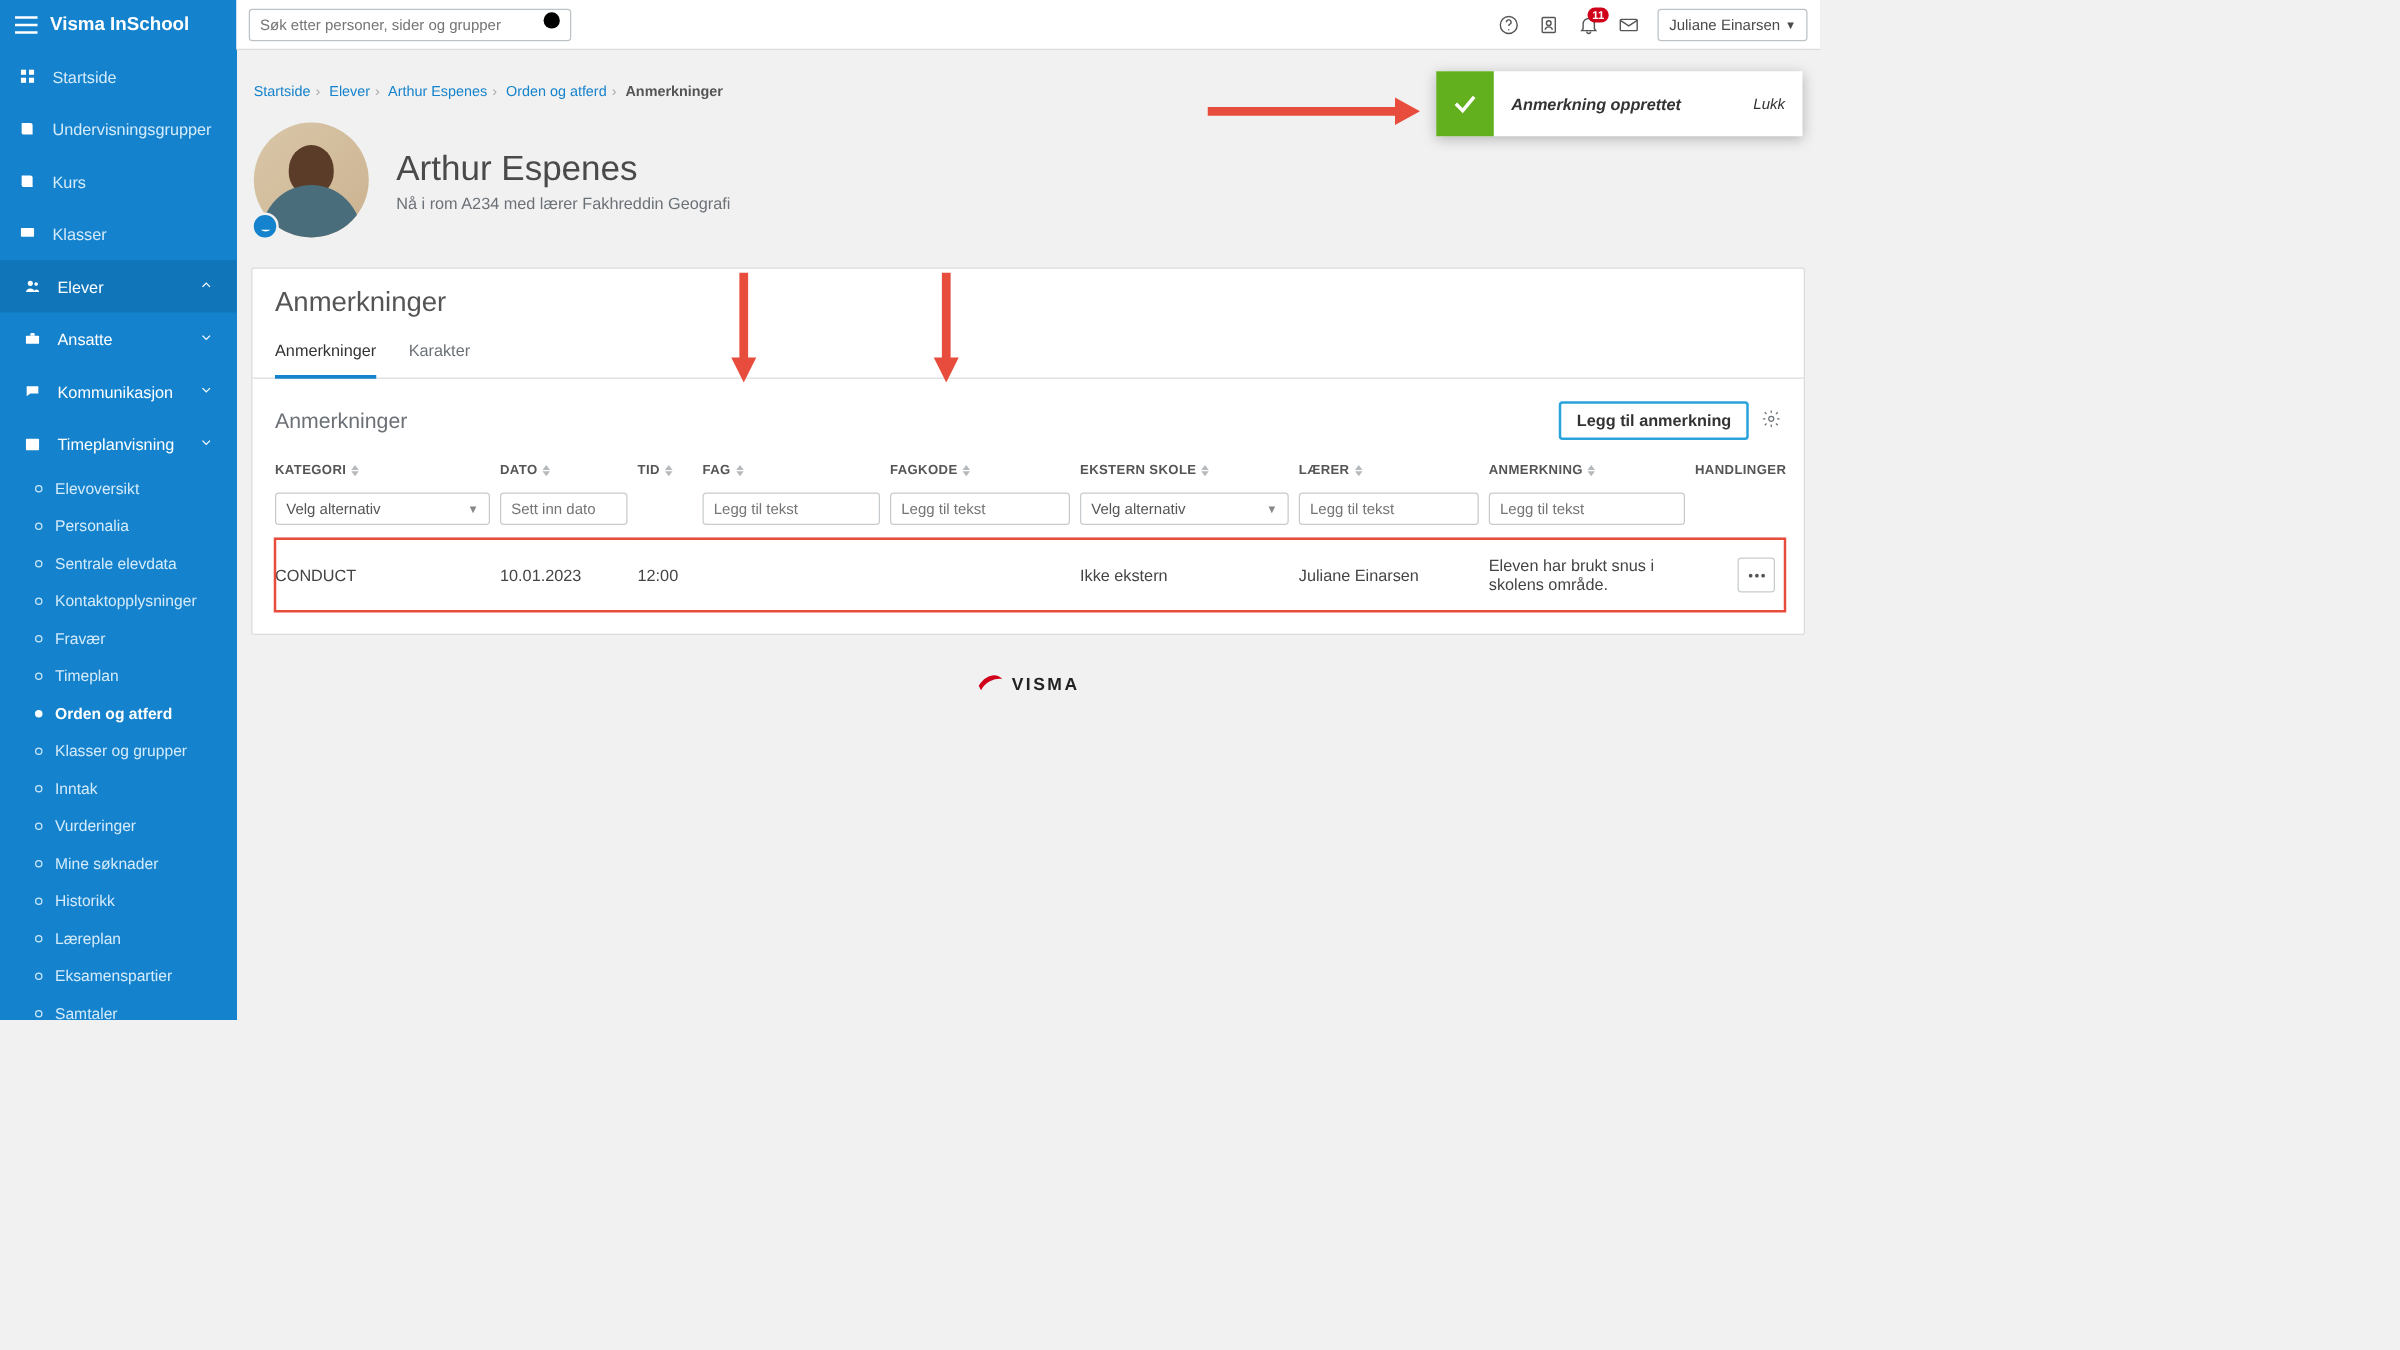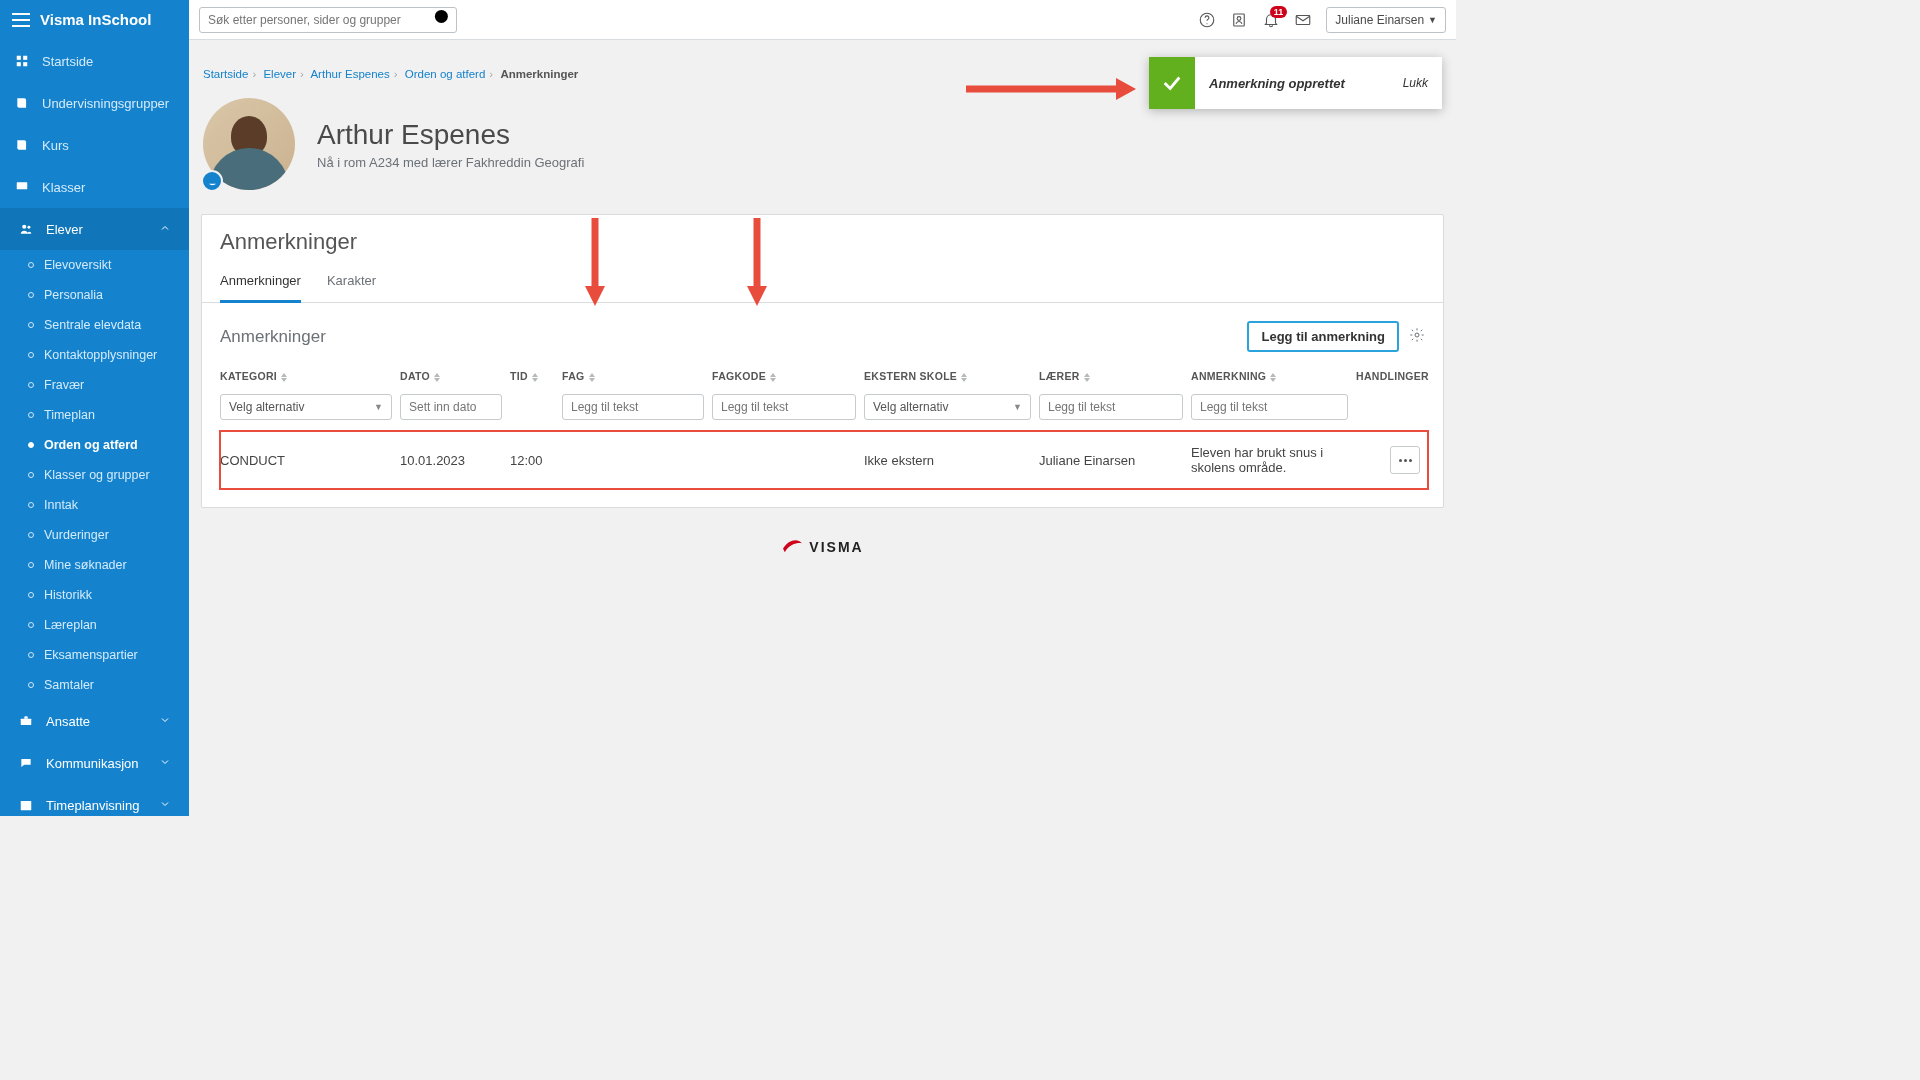--- a/index.html
+++ b/index.html
@@ -235,82 +235,20 @@
           <circle cx="17" cy="9" r="2.5"></circle>
           <path d="M3 20c0-3 3-5 6-5s6 2 6 5"></path>
           <path d="M14 20c0-2 1.5-3.5 3.5-3.5S21 18 21 20"></path>
         </svg>
       </span>
     <span>Elever</span>
     <span class="chev"><svg viewBox="0 0 24 24">
           <polyline points="6 15 12 9 18 15"></polyline>
         </svg></span>
   </div>
-  <div id="sb-sub">
-      <div class="sb-sub ">
-      <span class="dot"></span>
-      <span>Elevoversikt</span>
-    </div>
-      <div class="sb-sub ">
-      <span class="dot"></span>
-      <span>Personalia</span>
-    </div>
-      <div class="sb-sub ">
-      <span class="dot"></span>
-      <span>Sentrale elevdata</span>
-    </div>
-      <div class="sb-sub ">
-      <span class="dot"></span>
-      <span>Kontaktopplysninger</span>
-    </div>
-      <div class="sb-sub ">
-      <span class="dot"></span>
-      <span>Fravær</span>
-    </div>
-      <div class="sb-sub ">
-      <span class="dot"></span>
-      <span>Timeplan</span>
-    </div>
-      <div class="sb-sub active">
-      <span class="dot"></span>
-      <span>Orden og atferd</span>
-    </div>
-      <div class="sb-sub ">
-      <span class="dot"></span>
-      <span>Klasser og grupper</span>
-    </div>
-      <div class="sb-sub ">
-      <span class="dot"></span>
-      <span>Inntak</span>
-    </div>
-      <div class="sb-sub ">
-      <span class="dot"></span>
-      <span>Vurderinger</span>
-    </div>
-      <div class="sb-sub ">
-      <span class="dot"></span>
-      <span>Mine søknader</span>
-    </div>
-      <div class="sb-sub ">
-      <span class="dot"></span>
-      <span>Historikk</span>
-    </div>
-      <div class="sb-sub ">
-      <span class="dot"></span>
-      <span>Læreplan</span>
-    </div>
-      <div class="sb-sub ">
-      <span class="dot"></span>
-      <span>Eksamenspartier</span>
-    </div>
-      <div class="sb-sub ">
-      <span class="dot"></span>
-      <span>Samtaler</span>
-    </div>
-    </div>
   <div id="sb-bot">
       <div class="sb-item section">
       <span class="ico">
           <svg viewBox="0 0 24 24">
             <rect x="3" y="8" width="18" height="11" rx="1"></rect>
             <path d="M9 8V6a2 2 0 0 1 2-2h2a2 2 0 0 1 2 2v2"></path>
           </svg>
         </span>
       <span>Ansatte</span>
       <span class="chev"><svg viewBox="0 0 24 24">
@@ -332,20 +270,82 @@
       <span class="ico">
           <svg viewBox="0 0 24 24">
             <rect x="3" y="5" width="18" height="16" rx="1"></rect>
             <path d="M3 9h18M8 3v4m8-4v4"></path>
           </svg>
         </span>
       <span>Timeplanvisning</span>
       <span class="chev"><svg viewBox="0 0 24 24">
             <polyline points="6 9 12 15 18 9"></polyline>
           </svg></span>
+    </div>
+    </div>
+  <div id="sb-sub">
+      <div class="sb-sub ">
+      <span class="dot"></span>
+      <span>Elevoversikt</span>
+    </div>
+      <div class="sb-sub ">
+      <span class="dot"></span>
+      <span>Personalia</span>
+    </div>
+      <div class="sb-sub ">
+      <span class="dot"></span>
+      <span>Sentrale elevdata</span>
+    </div>
+      <div class="sb-sub ">
+      <span class="dot"></span>
+      <span>Kontaktopplysninger</span>
+    </div>
+      <div class="sb-sub ">
+      <span class="dot"></span>
+      <span>Fravær</span>
+    </div>
+      <div class="sb-sub ">
+      <span class="dot"></span>
+      <span>Timeplan</span>
+    </div>
+      <div class="sb-sub active">
+      <span class="dot"></span>
+      <span>Orden og atferd</span>
+    </div>
+      <div class="sb-sub ">
+      <span class="dot"></span>
+      <span>Klasser og grupper</span>
+    </div>
+      <div class="sb-sub ">
+      <span class="dot"></span>
+      <span>Inntak</span>
+    </div>
+      <div class="sb-sub ">
+      <span class="dot"></span>
+      <span>Vurderinger</span>
+    </div>
+      <div class="sb-sub ">
+      <span class="dot"></span>
+      <span>Mine søknader</span>
+    </div>
+      <div class="sb-sub ">
+      <span class="dot"></span>
+      <span>Historikk</span>
+    </div>
+      <div class="sb-sub ">
+      <span class="dot"></span>
+      <span>Læreplan</span>
+    </div>
+      <div class="sb-sub ">
+      <span class="dot"></span>
+      <span>Eksamenspartier</span>
+    </div>
+      <div class="sb-sub ">
+      <span class="dot"></span>
+      <span>Samtaler</span>
     </div>
     </div>
 </div>
 
 <div class="scroll-gutter">
   <div class="main">
 
     <div class="breadcrumb">
       <a href="#">Startside</a><span class="sep">›</span>
       <a href="#">Elever</a><span class="sep">›</span>

